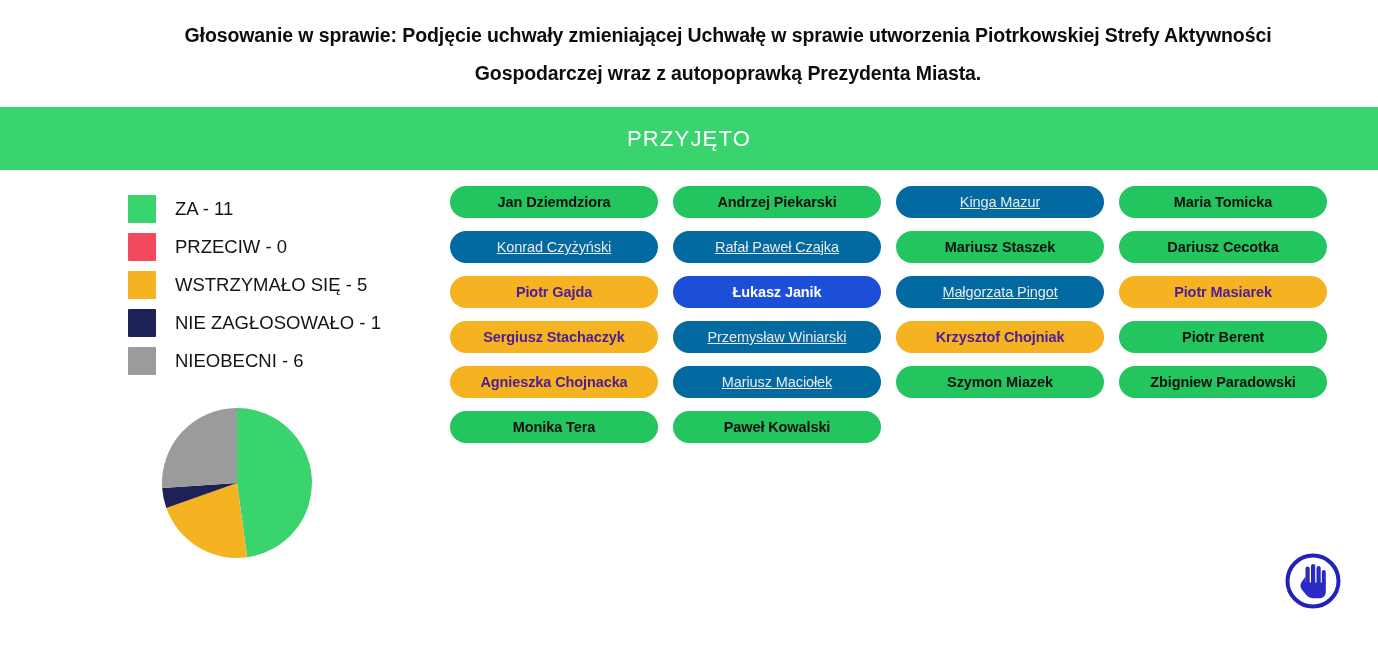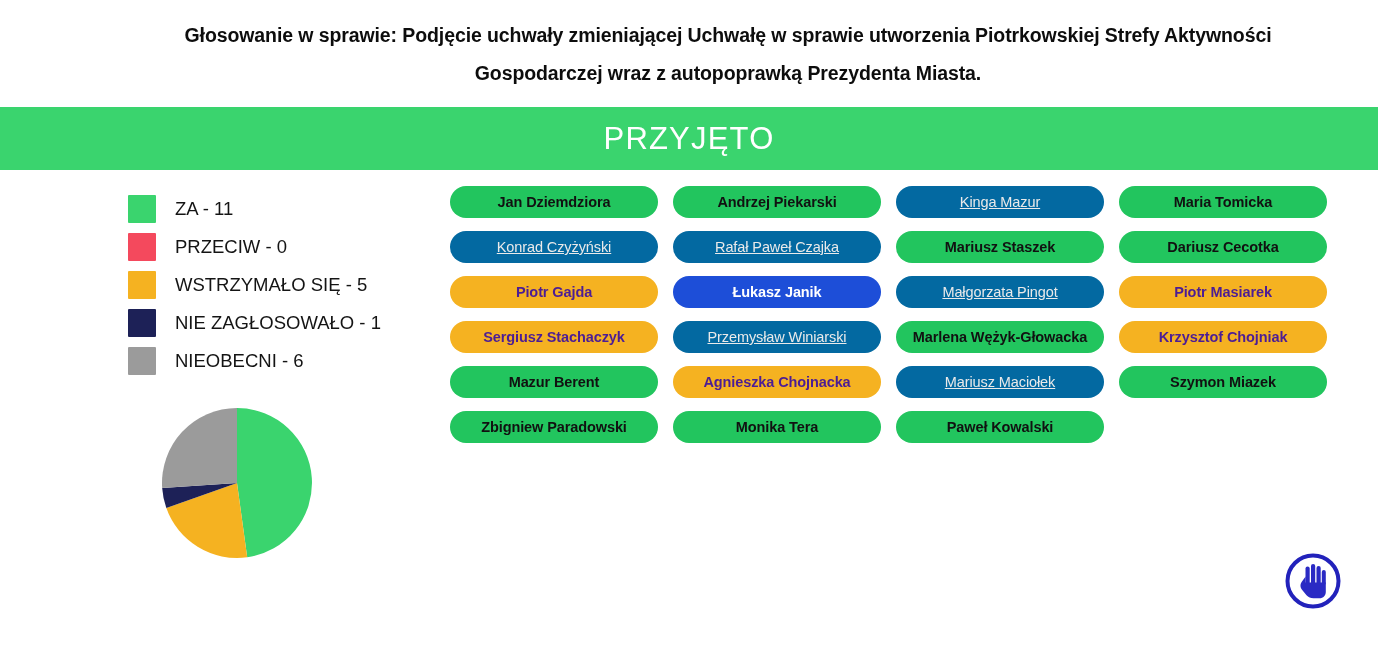--- a/index.html
+++ b/index.html
@@ -46,21 +46,21 @@
     left: 0; top: 107px;
     width: 1378px;
     height: 63px;
     background: #3ad46e;
     display: flex;
     align-items: center;
     justify-content: center;
   }
   #result-banner .result-text {
     color: #ffffff;
-    font-size: 31px;
+    font-size: 22px;
     font-weight: normal;
     letter-spacing: 1.2px;
     line-height: 1;
   }
 
   
   #legend {
     position: absolute;
     left: 128px;
     top: 190px;
@@ -189,23 +189,22 @@
     <div class="voter-pill vote-nieobec">Konrad Czyżyński</div>
     <div class="voter-pill vote-nieobec">Rafał Paweł Czajka</div>
     <div class="voter-pill vote-za">Mariusz Staszek</div>
     <div class="voter-pill vote-za">Dariusz Cecotka</div>
     <div class="voter-pill vote-wstrzym">Piotr Gajda</div>
     <div class="voter-pill vote-niezag">Łukasz Janik</div>
     <div class="voter-pill vote-nieobec">Małgorzata Pingot</div>
     <div class="voter-pill vote-wstrzym">Piotr Masiarek</div>
     <div class="voter-pill vote-wstrzym">Sergiusz Stachaczyk</div>
     <div class="voter-pill vote-nieobec">Przemysław Winiarski</div>
-    <div class="voter-pill vote-za">Marlena Wężyk-Głowacka</div>
     <div class="voter-pill vote-wstrzym">Krzysztof Chojniak</div>
-    <div class="voter-pill vote-za">Mazur Berent</div>
+    <div class="voter-pill vote-za">Piotr Berent</div>
     <div class="voter-pill vote-wstrzym">Agnieszka Chojnacka</div>
     <div class="voter-pill vote-nieobec">Mariusz Maciołek</div>
     <div class="voter-pill vote-za">Szymon Miazek</div>
     <div class="voter-pill vote-za">Zbigniew Paradowski</div>
     <div class="voter-pill vote-za">Monika Tera</div>
     <div class="voter-pill vote-za">Paweł Kowalski</div>
     <div class="voter-pill empty-slot"></div>
   </div>
 
 <div id="logo">

